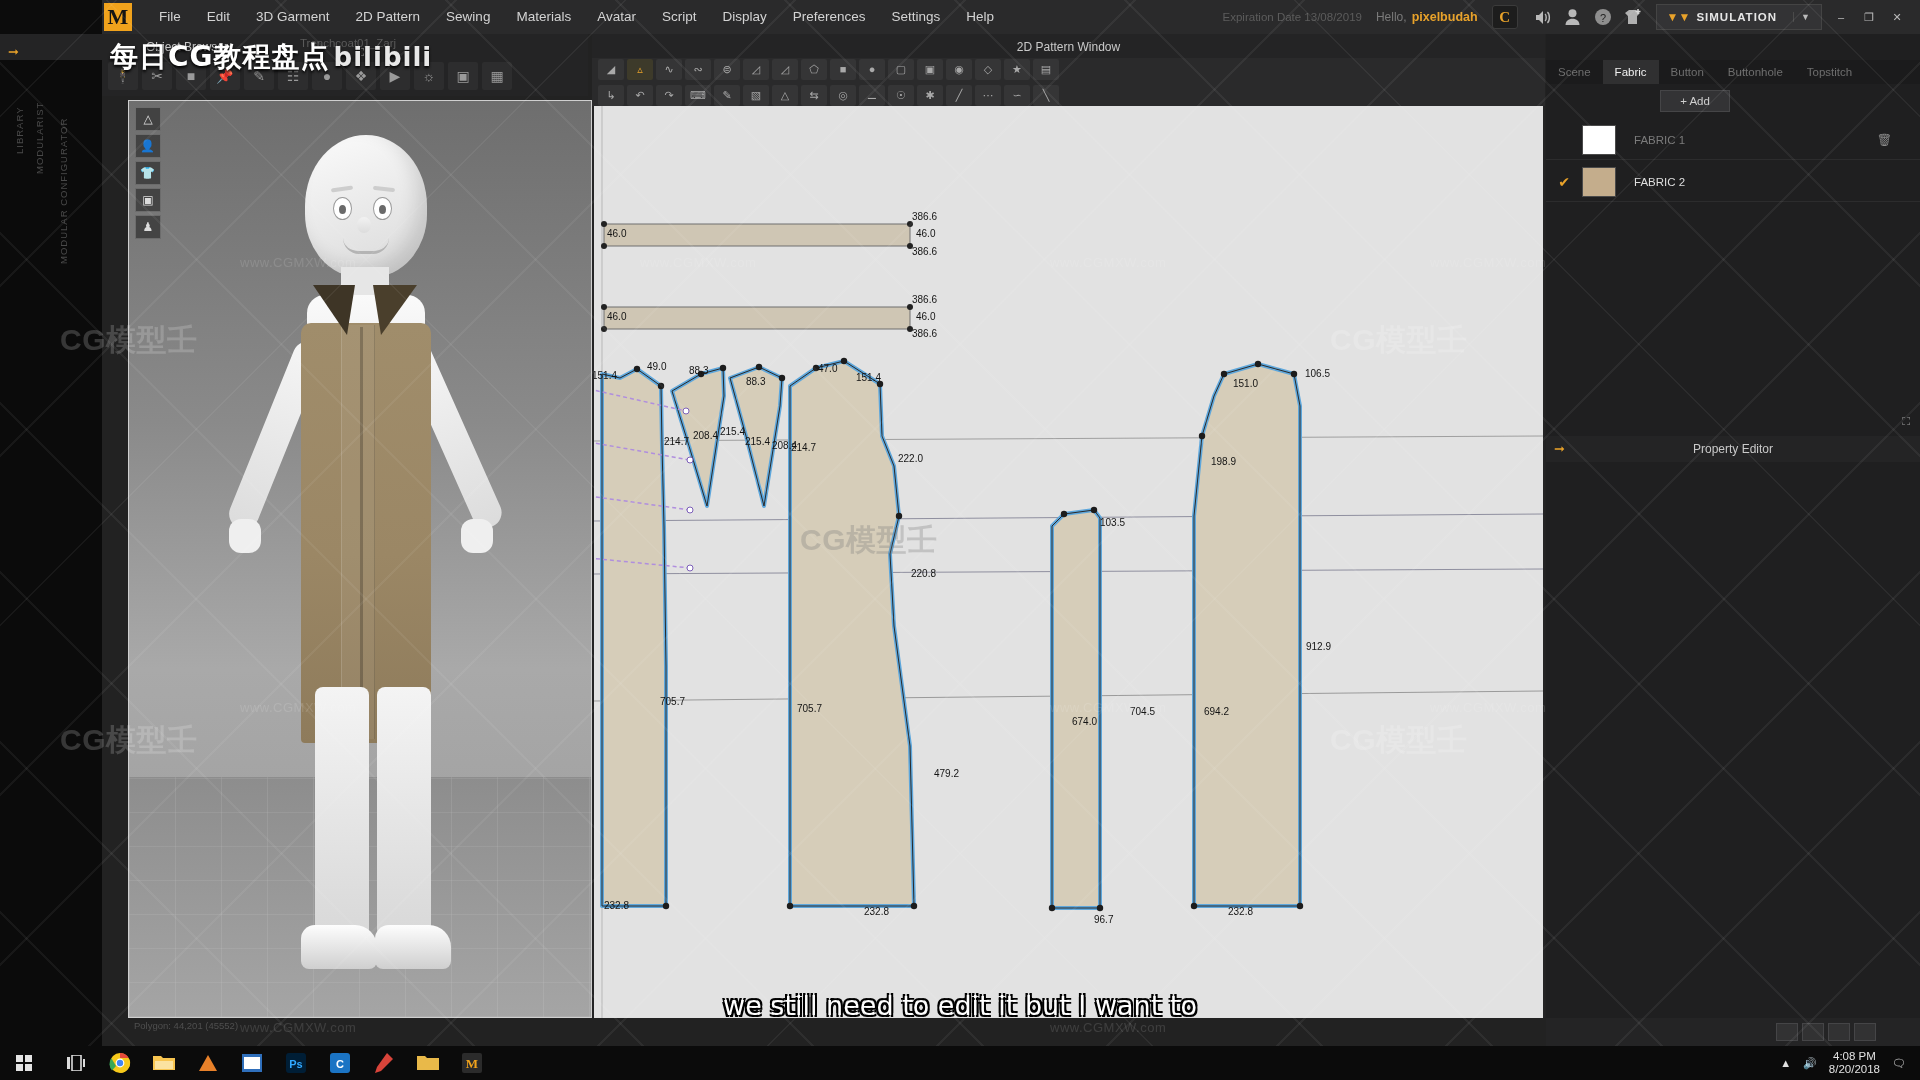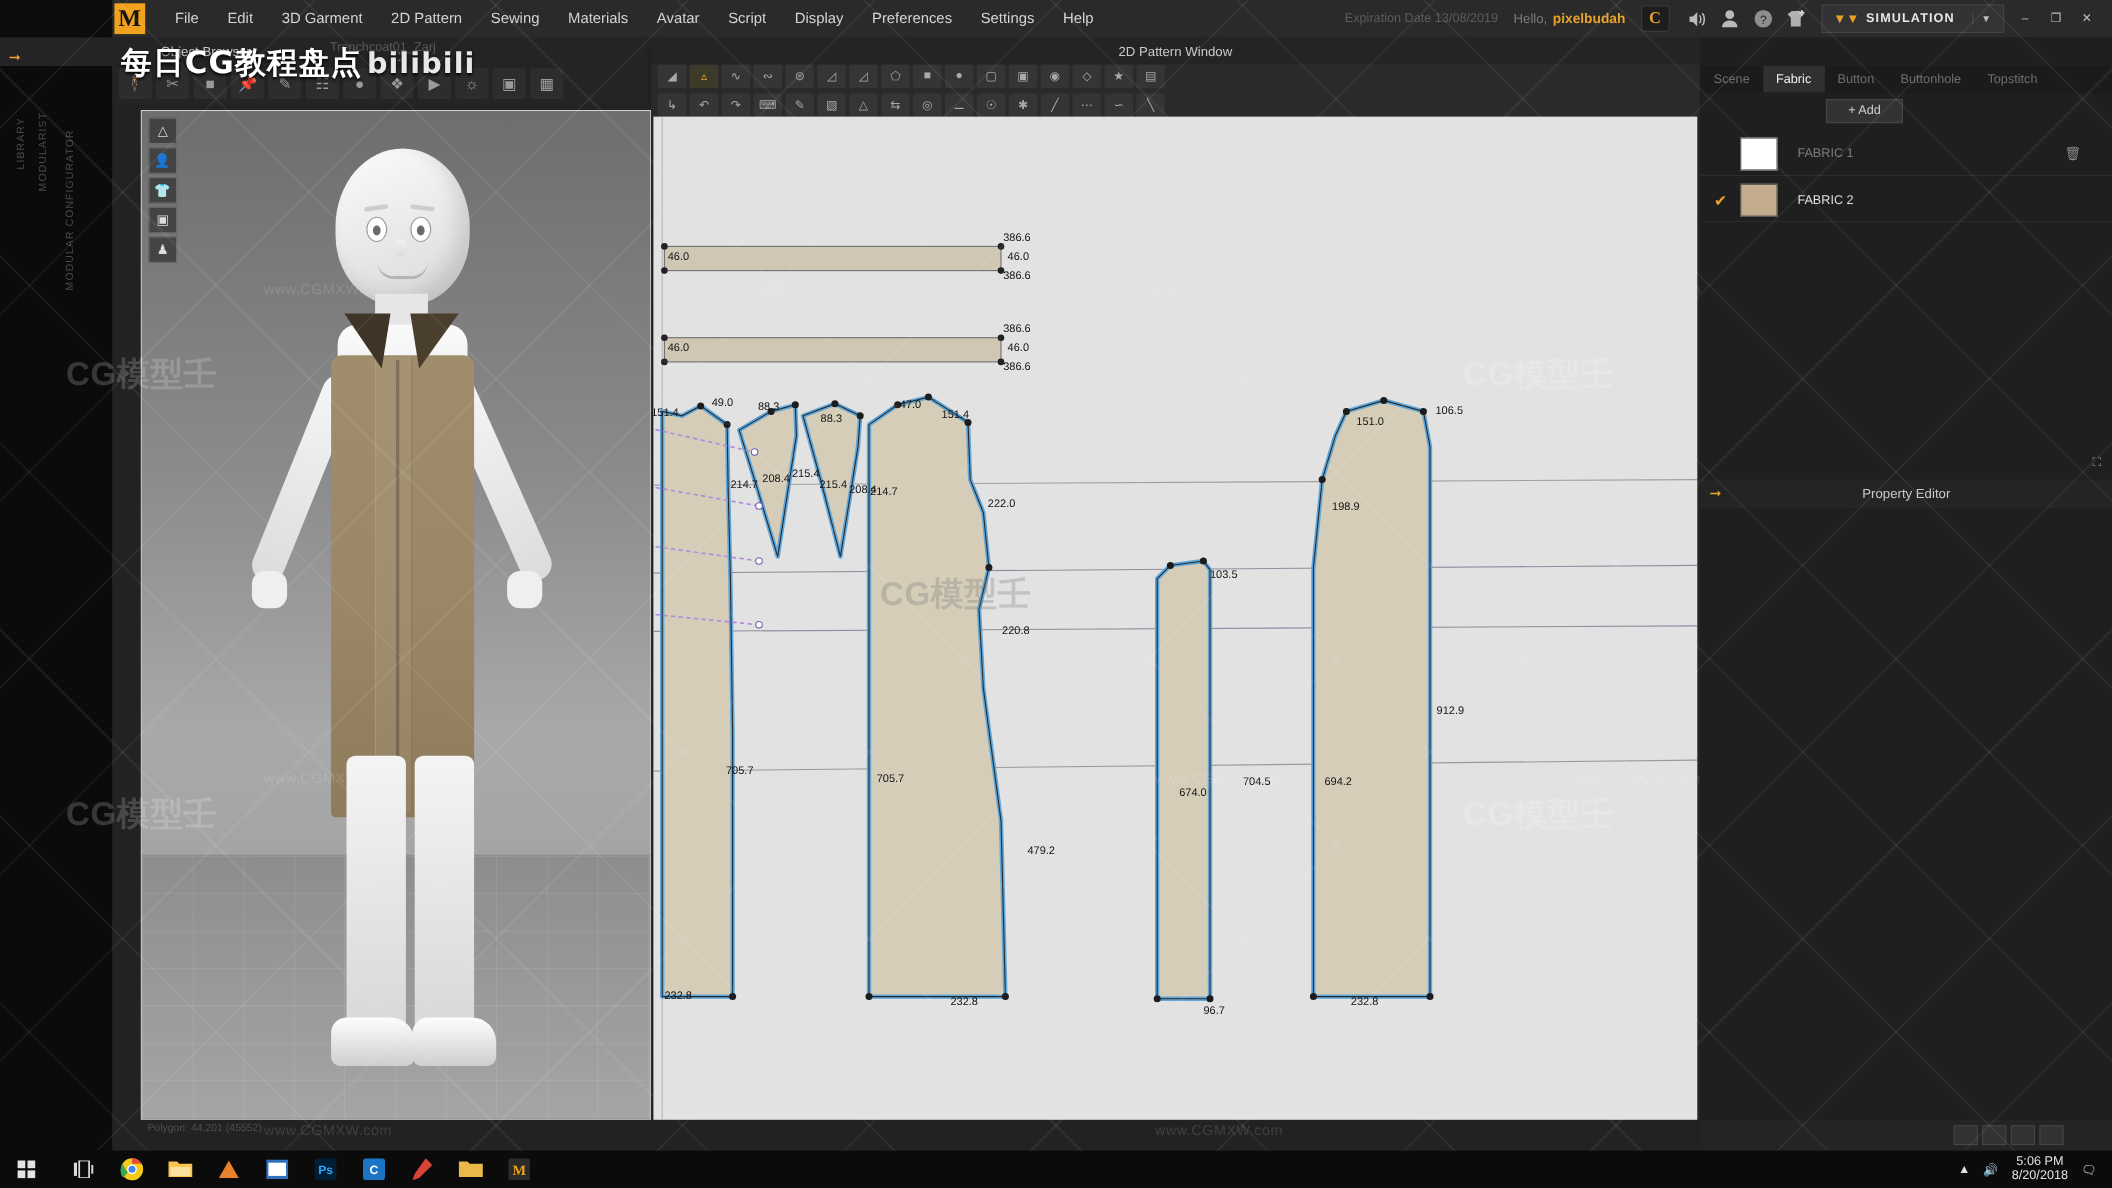--- a/index.html
+++ b/index.html
@@ -527,20 +527,21 @@
   <div class="wmtext" style="left:1430px;top:700px;">www.CGMXW.com</div>
   <div class="wmtext" style="left:240px;top:1020px;">www.CGMXW.com</div>
   <div class="wmtext" style="left:1050px;top:1020px;">www.CGMXW.com</div>
   <div class="wmtext" style="left:60px;font-size:30px;top:320px;color:rgba(255,255,255,.18);font-weight:bold">CG模型壬</div>
   <div class="wmtext" style="left:1330px;font-size:30px;top:320px;color:rgba(255,255,255,.18);font-weight:bold">CG模型壬</div>
   <div class="wmtext" style="left:60px;font-size:30px;top:720px;color:rgba(255,255,255,.18);font-weight:bold">CG模型壬</div>
   <div class="wmtext" style="left:1330px;font-size:30px;top:720px;color:rgba(255,255,255,.18);font-weight:bold">CG模型壬</div>
   <div class="wmtext" style="left:800px;font-size:30px;top:520px;color:rgba(120,120,120,.30);font-weight:bold">CG模型壬</div>
 
   <div class="subs">
+    <div class="sub-en">we still need to edit it but I want to</div>
   </div>
 
   <div class="taskbar">
     <div class="winlogo">
       <div class="wgrid">
           <div class="wsq"></div>
           <div class="wsq"></div>
           <div class="wsq"></div>
           <div class="wsq"></div>
         </div>
@@ -606,20 +607,20 @@
         <svg width="20" height="20" viewBox="0 0 20 20">
             <rect width="20" height="20" rx="2" fill="#2b2b2b"></rect>
         <text x="10" y="15" font-size="13" fill="#f0a21c" text-anchor="middle" font-family="Liberation Serif" font-weight="bold">M</text>
           </svg>
       </div>
     </div>
     <div class="tray">
       <span>▲</span>
       <span>🔊</span>
       <div class="clock">
-        <div>5:06 PM</div>
+        <div>4:08 PM</div>
         <div>8/20/2018</div>
       </div>
       <span>🗨</span>
     </div>
   </div>
 
 </div>
 
 </body></html>

